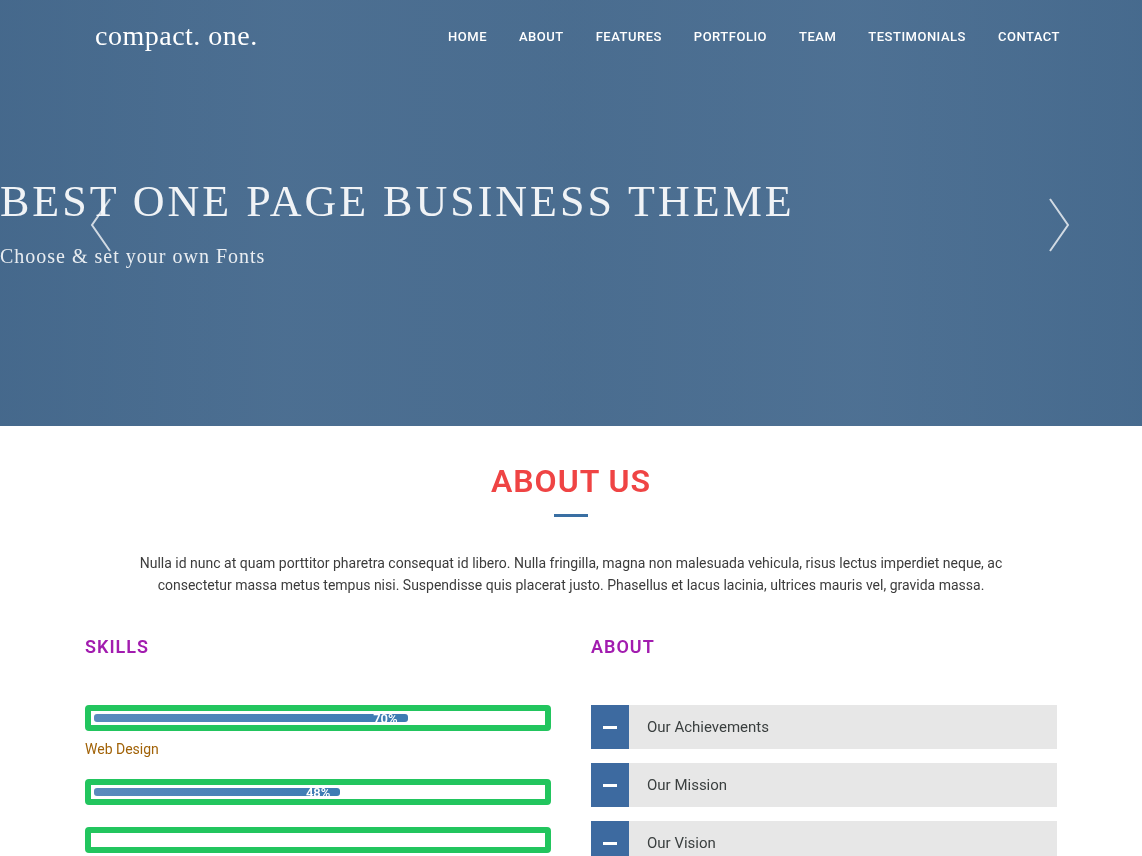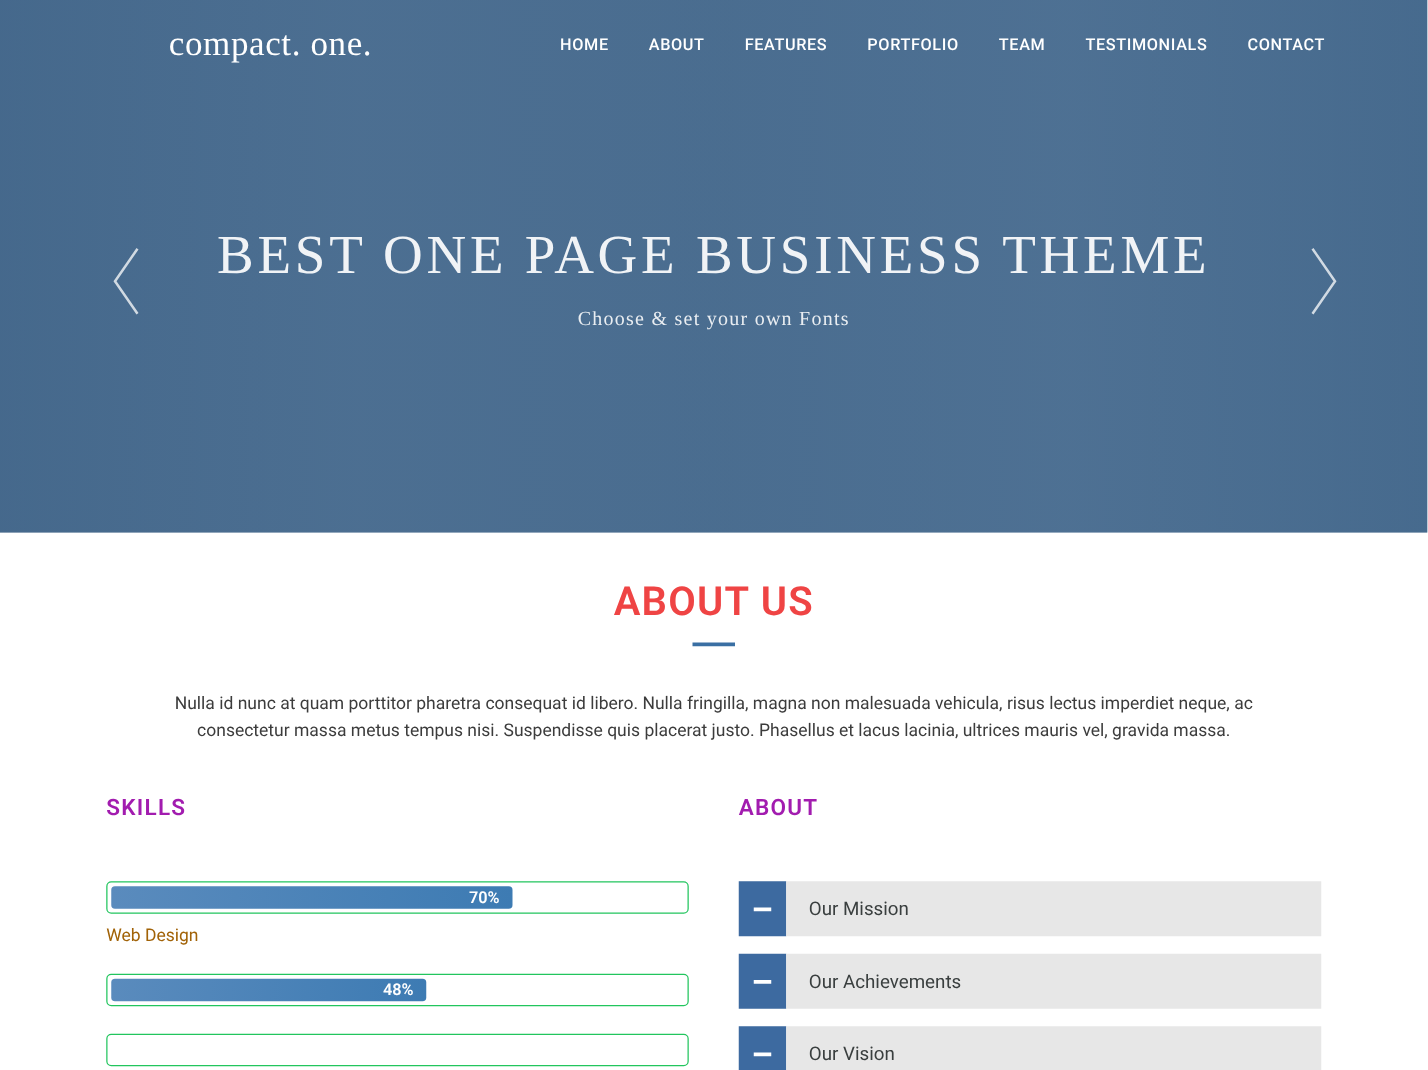--- a/index.html
+++ b/index.html
@@ -8,21 +8,20 @@
       color: #353535;
       width: 1142px;
     }
     .hero {
       position: relative;
       height: 426px;
       background: linear-gradient(rgba(50, 90, 130, 0.78), rgba(50, 90, 130, 0.78)),
                   linear-gradient(90deg, #8a9db0 0%, #a8b8c8 25%, #9fb0c0 50%, #b0c0d0 75%, #90a5b8 100%);
       background-size: cover;
       color: #fff;
-      padding-left: 40px;
     }
     .header {
       display: flex;
       justify-content: space-between;
       align-items: center;
       padding: 20px 82px 0 95px;
     }
     .logo {
       font-size: 28px;
       font-weight: 400;
@@ -39,33 +38,33 @@
       font-size: 13px;
       font-weight: 500;
       letter-spacing: 0.5px;
       cursor: pointer;
     }
     .hero-content {
       position: absolute;
       top: 50%;
       left: 50%;
       transform: translate(-50%, -40%);
-      text-align: center;
+      text-align: left;
       width: 100%;
     }
     .hero-title {
       font-size: 44px;
       font-weight: 400;
       letter-spacing: 3px;
       margin-bottom: 18px;
       opacity: 0.92;
       font-family: Georgia, serif;
     }
     .hero-subtitle {
-      font-size: 16px;
+      font-size: 20px;
       font-weight: 300;
       opacity: 0.88;
       letter-spacing: 1px;
       font-family: Georgia, serif;
     }
     .arrow {
       position: absolute;
       top: 50%;
       transform: translateY(-30%);
       cursor: pointer;
@@ -111,21 +110,21 @@
       font-weight: 600;
       color: #a21caf;
       letter-spacing: 1px;
       margin-bottom: 48px;
     }
     .skill {
       margin-bottom: 22px;
     }
     .skill-bar {
       height: 26px;
-      border: 1px solid #22c55e;
+      border: 6px solid #22c55e;
       border-radius: 4px;
       padding: 3px;
       margin-bottom: 10px;
       background: #fff;
     }
     .skill-fill {
       height: 100%;
       background: linear-gradient(90deg, #5a8bbd 0%, #3d7bb3 100%);
       border-radius: 3px;
       position: relative;
@@ -239,28 +238,28 @@
       </div>
     </div>
 
     <div class="col">
       <h3 class="col-title">ABOUT</h3>
 
       <div class="accordion-item">
         <div class="accordion-toggle">
             <span></span>
           </div>
-        <div class="accordion-label">Our Mission</div>
+        <div class="accordion-label">Our Achievements</div>
       </div>
 
       <div class="accordion-item">
         <div class="accordion-toggle">
             <span></span>
           </div>
-        <div class="accordion-label">Our Achievements</div>
+        <div class="accordion-label">Our Mission</div>
       </div>
 
       <div class="accordion-item">
         <div class="accordion-toggle">
             <span></span>
           </div>
         <div class="accordion-label">Our Vision</div>
       </div>
     </div>
   </div>

